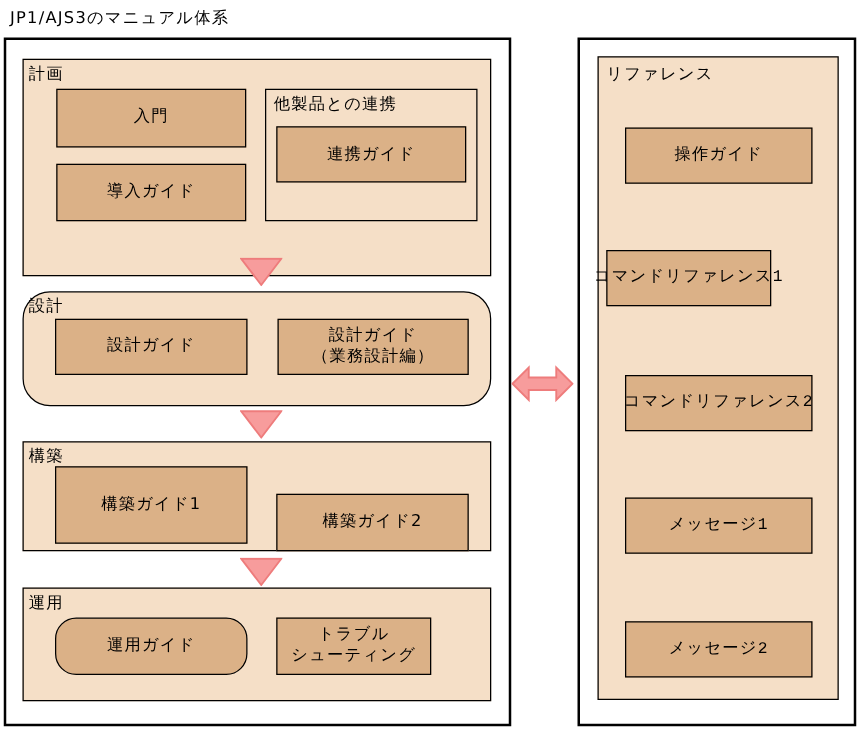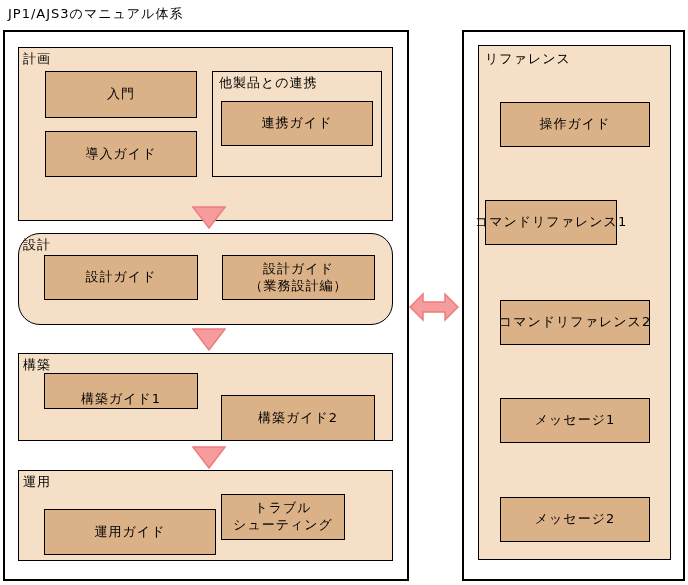--- a/index.html
+++ b/index.html
@@ -89,52 +89,52 @@
   </div>
 
   <div class="arrow" style="left:192px;top:328px;">
     <svg width="34" height="23" viewBox="0 0 34 23">
         <polygon class="arrow-shape" points="1,1 33,1 17,22"></polygon>
       </svg>
   </div>
 
   <div class="section" style="left:18px;top:353px;width:375px;height:88px;">
     <div class="section-label">構築</div>
-    <div class="mbox" style="left:25px;top:19px;width:154px;height:36px;justify-content:flex-end;">
+    <div class="mbox" style="left:25px;top:19px;width:154px;height:62px;">
       <span>構築ガイド1</span>
     </div>
     <div class="mbox" style="left:202px;top:19px;width:154px;height:46px;margin-top:22px;">
       <span>構築ガイド2</span>
     </div>
   </div>
 
   <div class="arrow" style="left:192px;top:446px;">
     <svg width="34" height="23" viewBox="0 0 34 23">
         <polygon class="arrow-shape" points="1,1 33,1 17,22"></polygon>
       </svg>
   </div>
 
   <div class="section" style="left:18px;top:470px;width:375px;height:91px;">
     <div class="section-label">運用</div>
-    <div class="mbox" style="left:25px;top:38px;width:172px;height:46px;">
+    <div class="mbox" style="left:25px;top:23px;width:154px;height:46px;border-radius:17px;">
       <span>運用ガイド</span>
     </div>
     <div class="mbox" style="left:202px;top:23px;width:124px;height:46px;">
       <span>トラブル</span>
       <span>シューティング</span>
     </div>
   </div>
 
   <div class="arrow" style="left:409px;top:291px;">
     <svg width="50" height="32" viewBox="0 0 50 32">
         <polygon class="arrow-shape" points="1,16 14,3 14,11 36,11 36,3 49,16 36,29 36,21 14,21 14,29"></polygon>
       </svg>
   </div>
 
-  <div class="section" style="left:478px;top:45px;width:193px;height:515px;">
+  <div class="section" style="left:478px;top:45px;width:193px;height:515px;font-family:Liberation Mono, monospace;">
     <div class="section-label" style="left:6px;top:4px;">リファレンス</div>
     <div class="mbox" style="left:21px;top:56px;width:150px;height:45px;">
       <span>操作ガイド</span>
     </div>
     <div class="mbox" style="left:6px;top:154px;width:132px;height:45px;">
       <span>コマンドリファレンス1</span>
     </div>
     <div class="mbox" style="left:21px;top:254px;width:150px;height:45px;">
       <span>コマンドリファレンス2</span>
     </div>

